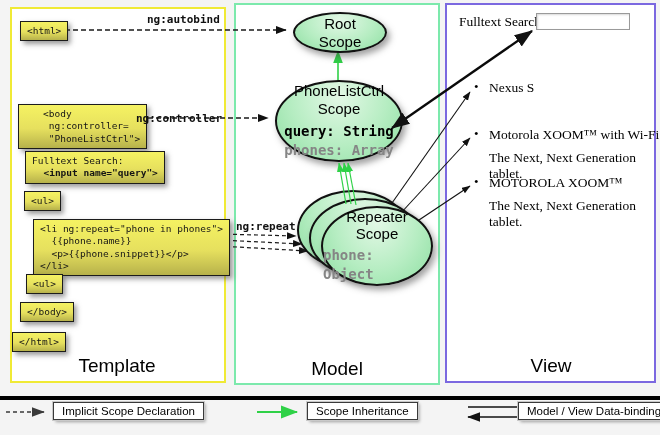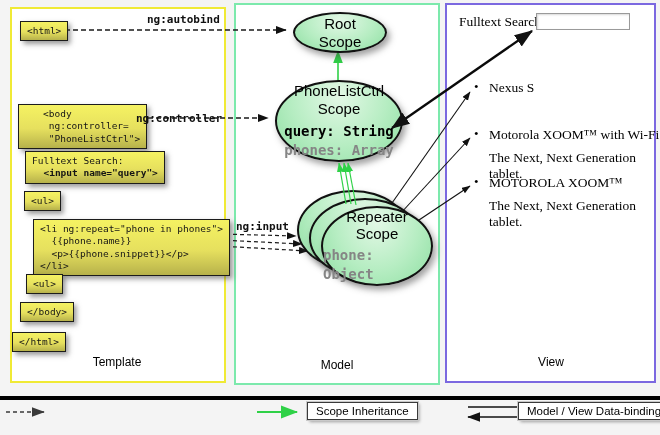--- a/index.html
+++ b/index.html
@@ -3,21 +3,21 @@
 <meta charset="utf-8">
 <style>
   html,body{margin:0;padding:0;background:#f4f4f4;}
   .stage{position:relative;width:660px;height:435px;background:#f4f4f4;overflow:hidden;
          font-family:"Liberation Sans",sans-serif;}
   
   .col{position:absolute;background:#fff;z-index:1;}
   .col-template{left:10px;top:7px;width:212px;height:372px;border:2px solid #f0ea35;}
   .col-model{left:234px;top:3px;width:202px;height:378px;border:2px solid #7ce9ac;}
   .col-view{left:445px;top:3px;width:207px;height:376px;border:2px solid #7b68e0;}
-  .col-label{position:absolute;z-index:2;font-size:12px;color:#000;transform:translateX(-50%);}
+  .col-label{position:absolute;z-index:2;font-size:19px;color:#000;transform:translateX(-50%);}
   
   .code-box{position:absolute;z-index:3;
     background:linear-gradient(180deg,#f5f262 0%,#e6e05e 55%,#b7b24b 100%);
     border:1.5px solid #1c1c1c;box-shadow:2.5px 3px 5px rgba(70,70,70,.55);
     font-family:"DejaVu Sans Mono",monospace;font-size:9.5px;line-height:1.3;
     color:#151515;padding:3px 6px;white-space:pre;}
   .code-bold{font-weight:bold;}
   
   .conn-label{position:absolute;z-index:4;font-family:"DejaVu Sans Mono",monospace;
     font-weight:bold;font-size:11px;color:#111;}
@@ -88,21 +88,21 @@
     <line x1="410" y1="226" x2="470" y2="186" stroke="#111" stroke-width="1.1" marker-end="url(#mBlack)"></line>
 
     <line x1="6" y1="412" x2="44" y2="412" stroke="#3a3a3a" stroke-width="1.6" stroke-dasharray="4,3" marker-end="url(#mGray)"></line>
     <line x1="257" y1="412" x2="297" y2="412" stroke="#2fd147" stroke-width="2.2" marker-end="url(#mGreen)"></line>
     <line x1="468" y1="407" x2="530" y2="407" stroke="#111" stroke-width="1.6" marker-end="url(#mBlack)"></line>
     <line x1="530" y1="417" x2="468" y2="417" stroke="#111" stroke-width="1.6" marker-end="url(#mBlack)"></line>
   </svg>
 
   <div class="conn-label" style="left:147px;top:13px;">ng:autobind</div>
   <div class="conn-label" style="left:136px;top:112px;">ng:controller</div>
-  <div class="conn-label" style="left:236px;top:220px;">ng:input</div>
+  <div class="conn-label" style="left:236px;top:220px;">ng:repeat</div>
 
   <div class="code-box" style="left:20px;top:21px;">&lt;html&gt;</div>
   <div class="code-box" style="left:18px;top:104px;padding-left:24px;">&lt;body
  ng:controller=
  "PhoneListCtrl"&gt;</div>
   <div class="code-box" style="left:25px;top:151px;"><span>Fulltext Search:</span>
 <span class="code-bold">  &lt;input name="query"&gt;</span></div>
   <div class="code-box" style="left:24px;top:191px;">&lt;ul&gt;</div>
   <div class="code-box" style="left:33px;top:219px;">&lt;li ng:repeat="phone in phones"&gt;
   {{phone.name}}
@@ -159,16 +159,17 @@
 
   <div class="bullet" style="left:474px;top:126px;">•</div>
   <div class="view-text" style="left:489px;top:127px;">Motorola XOOM™ with Wi-Fi</div>
   <div class="view-text" style="left:489px;top:150px;">The Next, Next Generation tablet.</div>
 
   <div class="bullet" style="left:474px;top:174px;">•</div>
   <div class="view-text" style="left:489px;top:175px;">MOTOROLA XOOM™</div>
   <div class="view-text" style="left:489px;top:198px;">The Next, Next Generation tablet.</div>
 
   <div class="separator"></div>
+  <div class="legend-box" style="left:53px;">Implicit Scope Declaration</div>
   <div class="legend-box" style="left:307px;">Scope Inheritance</div>
   <div class="legend-box" style="left:518px;">Model / View Data-binding</div>
 
 </div>
 
 </body></html>

